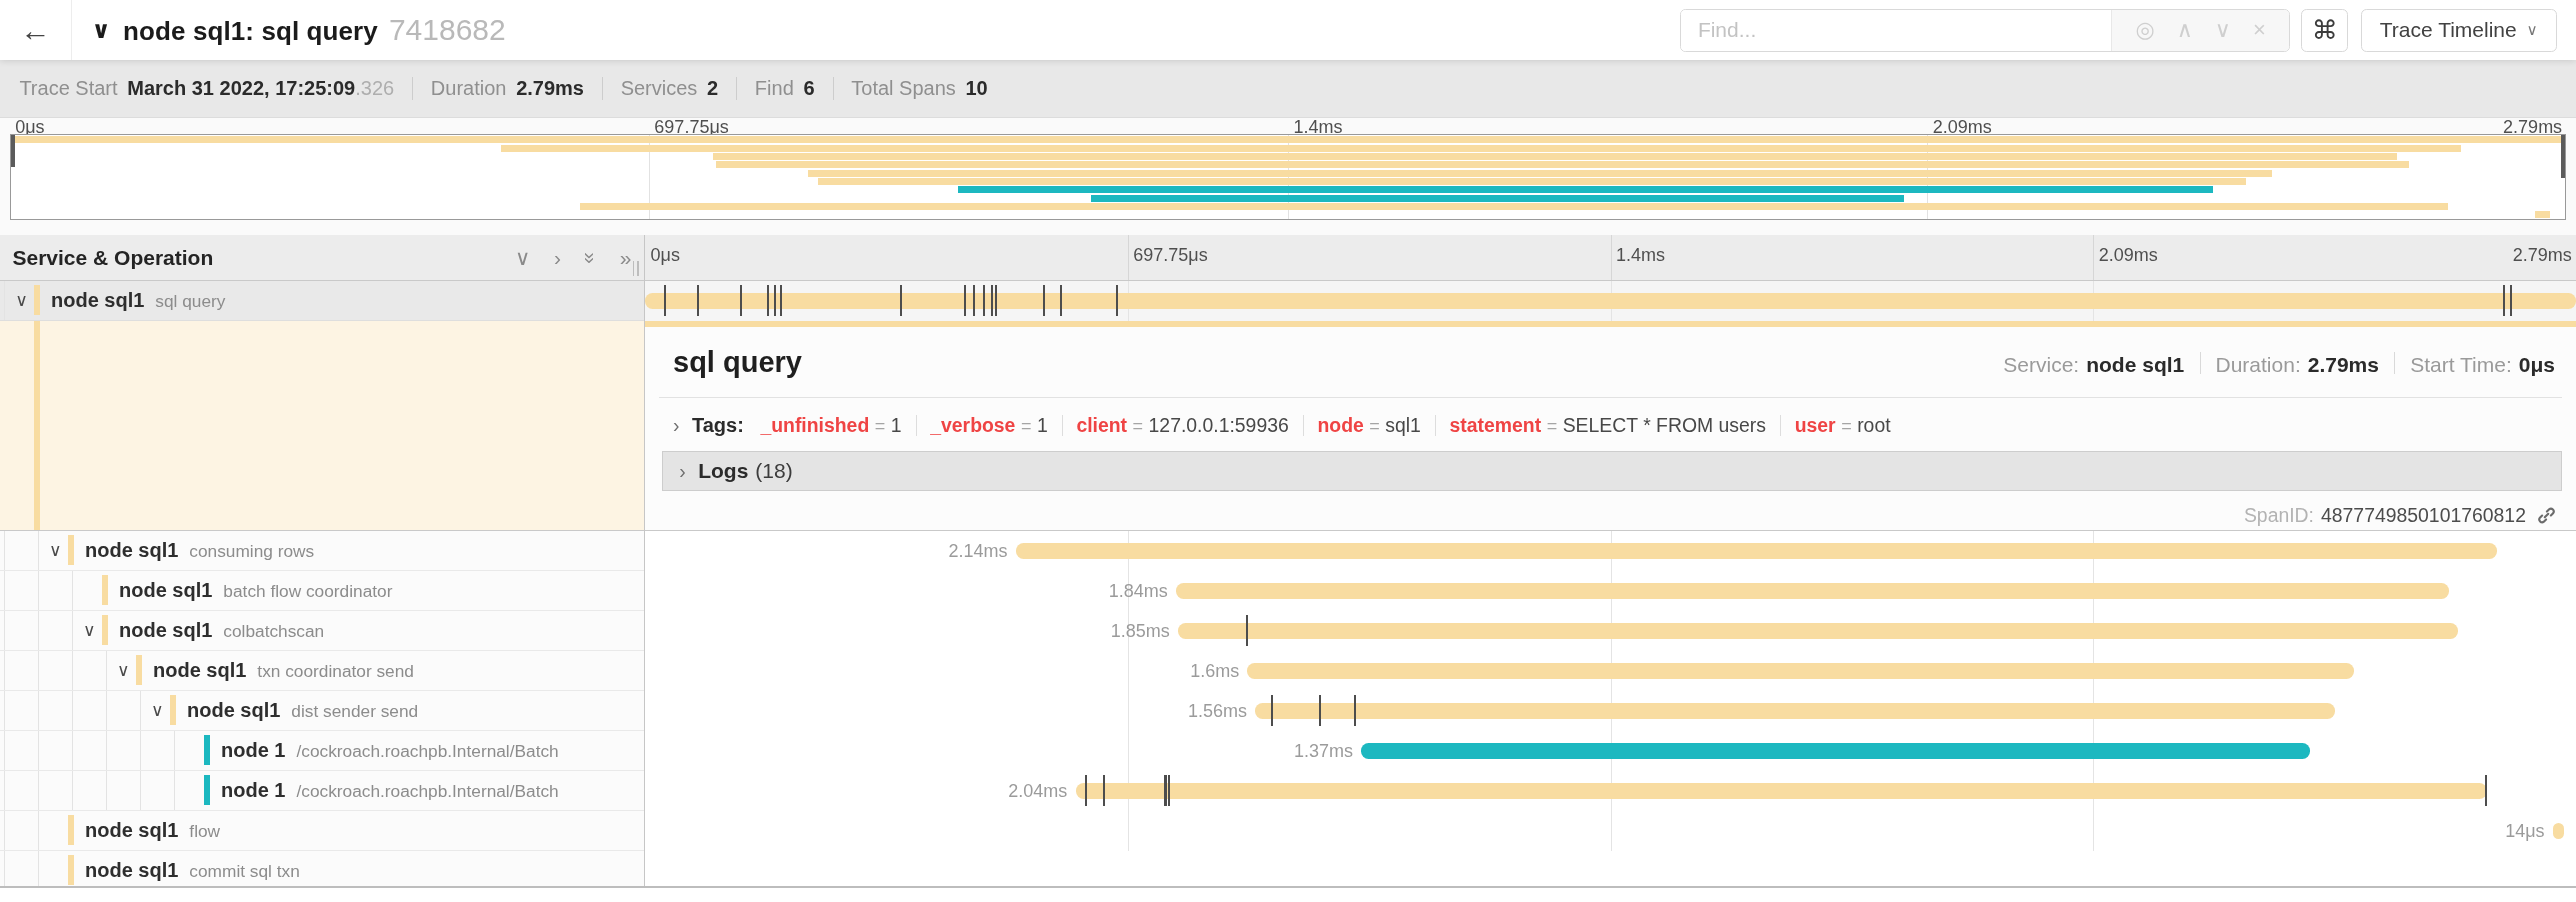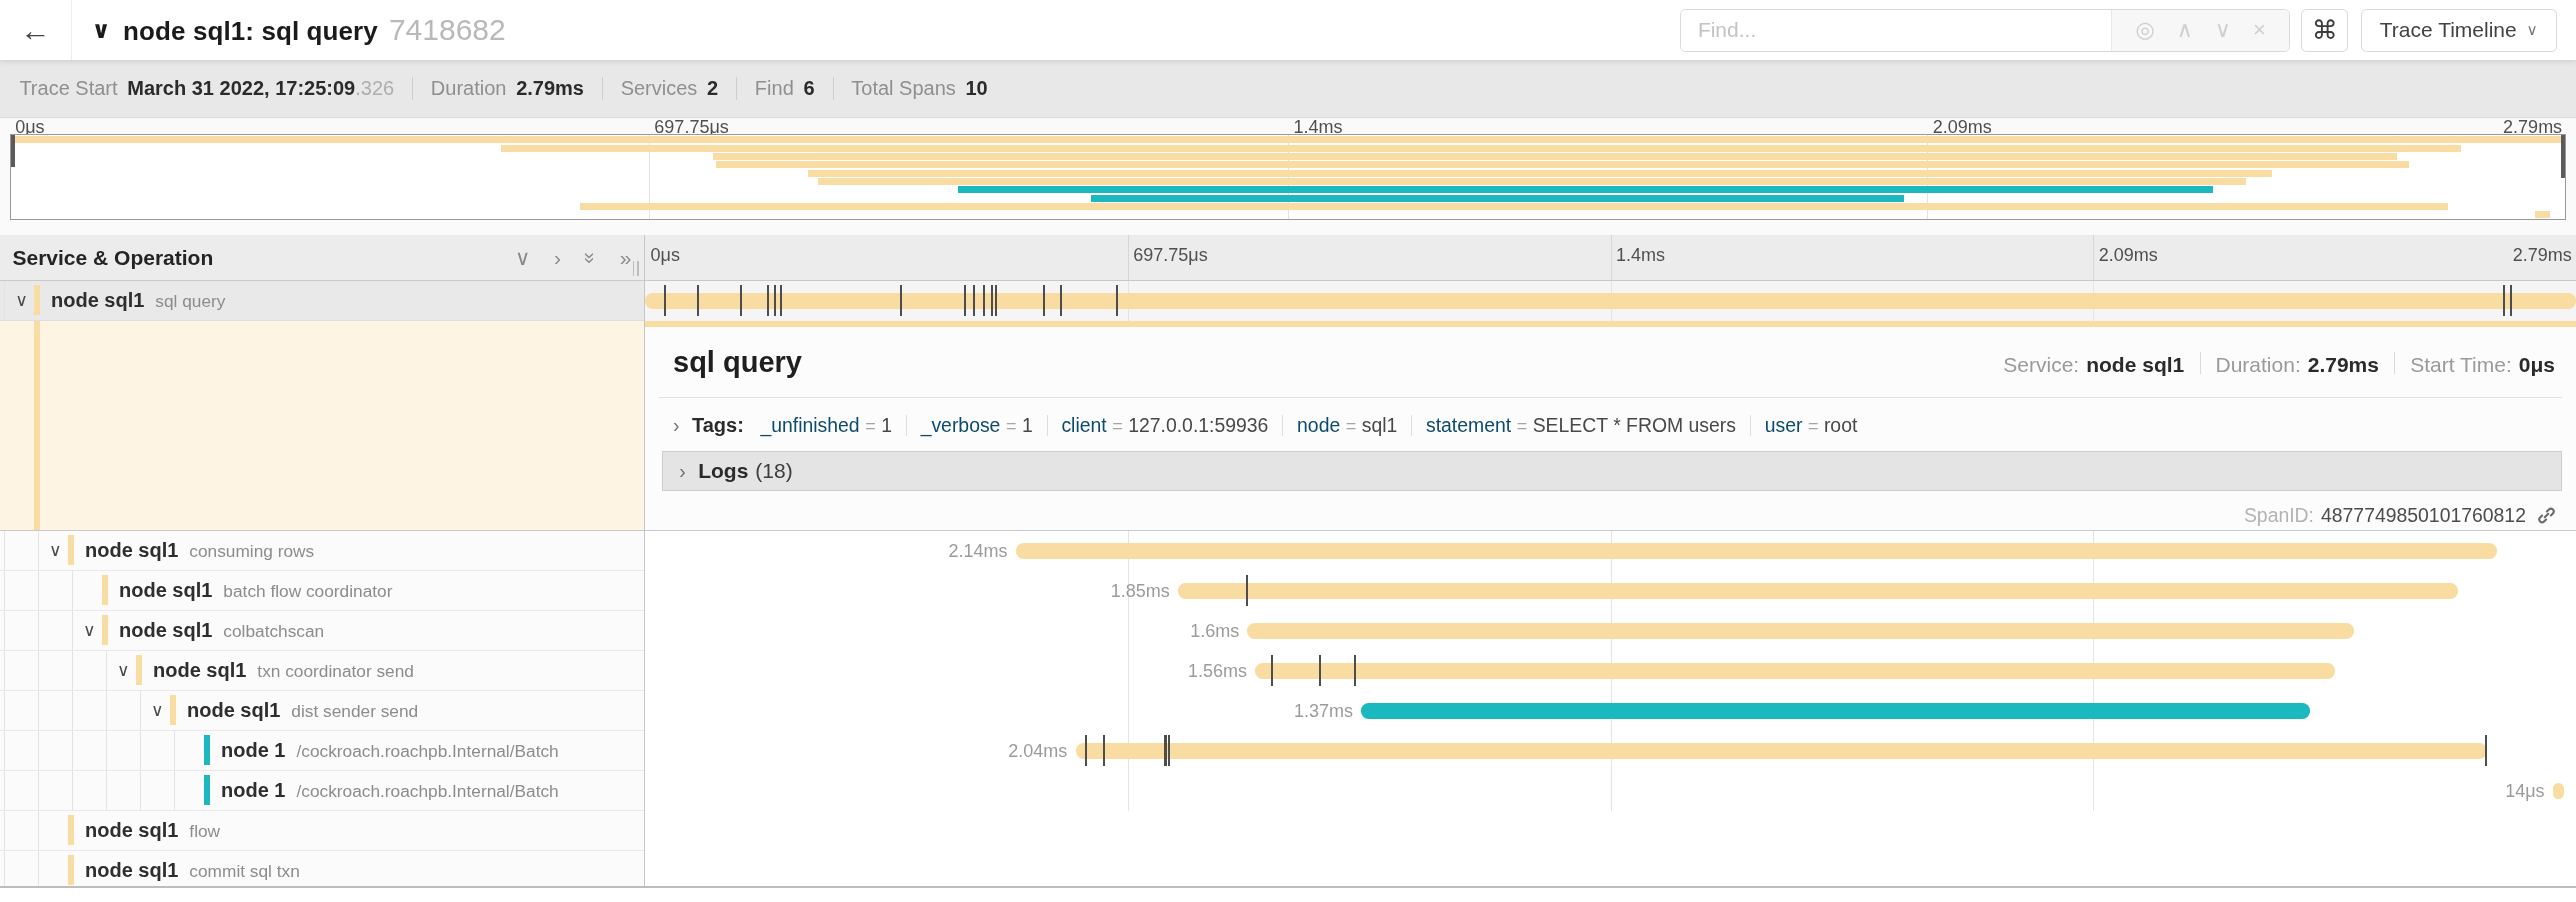--- a/index.html
+++ b/index.html
@@ -91,21 +91,21 @@
   #detail-head { display:flex; align-items:baseline; padding:25px 21px 0 28px; }
   #detail-title { font-size:29px; font-weight:700; color:#1f1f1f; flex:1; }
   .meta-label { font-size:21px; color:#9a9a9a; }
   .meta-value { font-size:21px; color:#2b2b2b; font-weight:700; margin-left:7px; }
   .meta-sep { width:0.7px; height:22px; background:#d9d9d9; margin:0 15.3px; align-self:center; }
   #detail-divider { height:0.7px; background:#e2e2e2; margin:18px 14px 0 14px; }
   #tags-row { display:flex; align-items:center; margin:16.6px 14px 0 28px; }
   .acc-chevron { font-size:19.4px; color:#6f6f6f; margin-right:12.5px; }
   #tags-title { font-size:20px; font-weight:700; color:#2b2b2b; margin-right:16.6px; }
   .tag-item { display:flex; align-items:baseline; white-space:nowrap; }
-  .tag-key { font-size:19.4px; color:#0c4a6e; }
+  .tag-key { font-size:19.4px; color:#ef4444;font-weight:bold; }
   .tag-eq { font-size:18px; color:#a5a5a5; margin:0 5.5px; }
   .tag-val { font-size:19.4px; color:#484848; }
   .tag-sep { width:0.7px; height:21px; background:#ddd; margin:0 14px; align-self:center; }
   #logs-bar { display:flex; align-items:center; margin:14px 14px 0 16.6px; height:40px;
     background:#e4e4e4; border:0.7px solid #cdcdcd; padding:0 16.6px; cursor:pointer; }
   #logs-title { font-size:21px; font-weight:700; color:#2b2b2b; }
   #logs-count { font-size:21px; color:#3c3c3c; margin-left:7px; font-weight:400; }
   #spanid-row { display:flex; align-items:center; justify-content:flex-end; margin:12.5px 19.4px 0 0; }
   #spanid-label { font-size:19.4px; color:#b3b3b3; }
   #spanid-value { font-size:19.4px; color:#4c4c4c; margin-left:7px; }
@@ -439,20 +439,24 @@
 
       <div id="right-rest" style="position:relative;">
           <div class="vgrid" style="left: 25%;"></div>
           <div class="vgrid" style="left: 50%;"></div>
           <div class="vgrid" style="left: 75%;"></div>
           <div class="span-row">
             <div class="dur-label" style="right: calc(80.8% + 8.3px);">2.14ms</div>
             <div class="span-bar" style="left: 19.2%; width: 76.7%; background: rgb(248, 220, 161);"></div>
           </div>
           <div class="span-row">
+            <div class="dur-label" style="right: calc(72.5% + 8.3px);">1.84ms</div>
+            <div class="span-bar" style="left: 27.5%; width: 65.9%; background: rgb(248, 220, 161);"></div>
+          </div>
+          <div class="span-row">
             <div class="dur-label" style="right: calc(72.4% + 8.3px);">1.85ms</div>
             <div class="span-bar" style="left: 27.6%; width: 66.3%; background: rgb(248, 220, 161);"></div>
             <div class="span-tick" style="left: 31.1%;"></div>
           </div>
           <div class="span-row">
             <div class="dur-label" style="right: calc(68.8% + 8.3px);">1.6ms</div>
             <div class="span-bar" style="left: 31.2%; width: 57.3%; background: rgb(248, 220, 161);"></div>
           </div>
           <div class="span-row">
             <div class="dur-label" style="right: calc(68.4% + 8.3px);">1.56ms</div>

